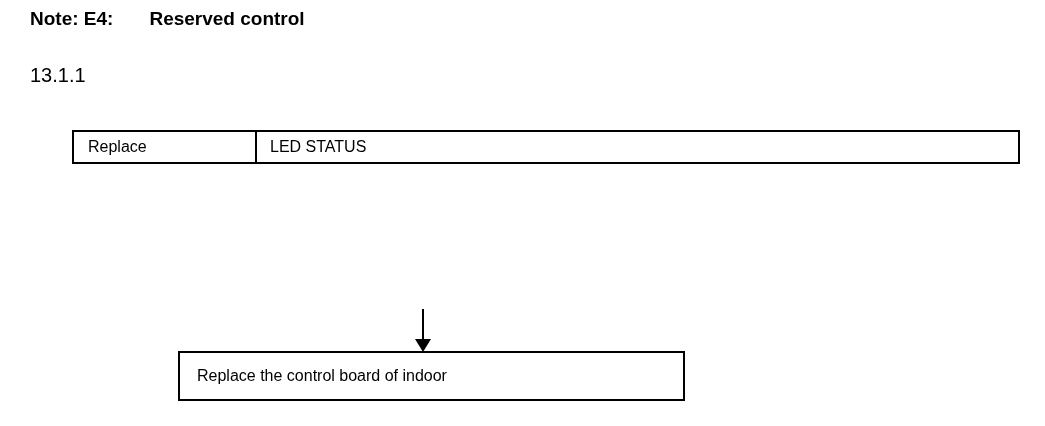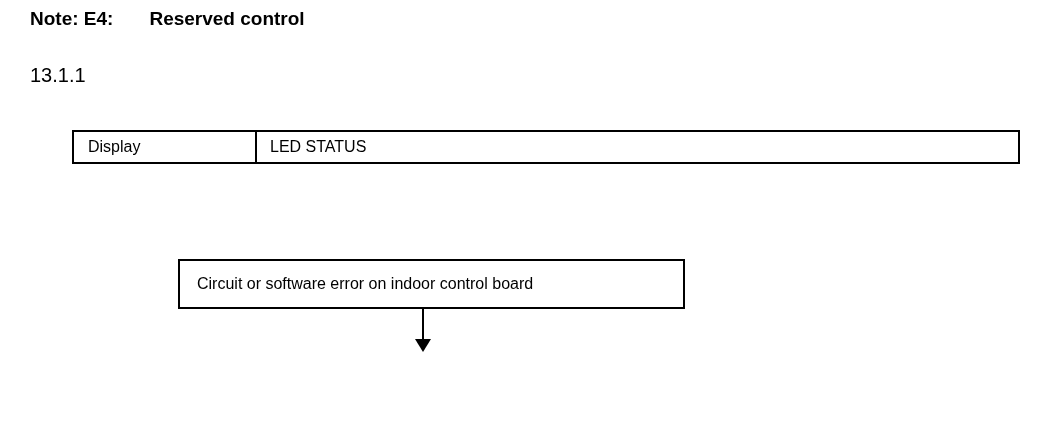--- a/index.html
+++ b/index.html
@@ -107,27 +107,27 @@
 
   <div class="section-number">13.1.1</div>
 
   <table class="error-table">
     <colgroup>
       <col class="col-display">
       <col class="col-status">
     </colgroup>
     <tbody>
       <tr>
-        <td class="display-cell">Display</td>
+        <td class="display-cell">Replace</td>
         <td class="status-cell">LED STATUS</td>
       </tr>
     </tbody>
   </table>
 
-  <div class="flow-box cause">
-    <span>Circuit or software error on indoor control board</span>
-  </div>
 
   <div class="flow-arrow-line"></div>
   <div class="flow-arrow-head"></div>
 
+  <div class="flow-box solution">
+    <span>Replace the control board of indoor</span>
+  </div>
 
 </div>
 
 </body></html>

